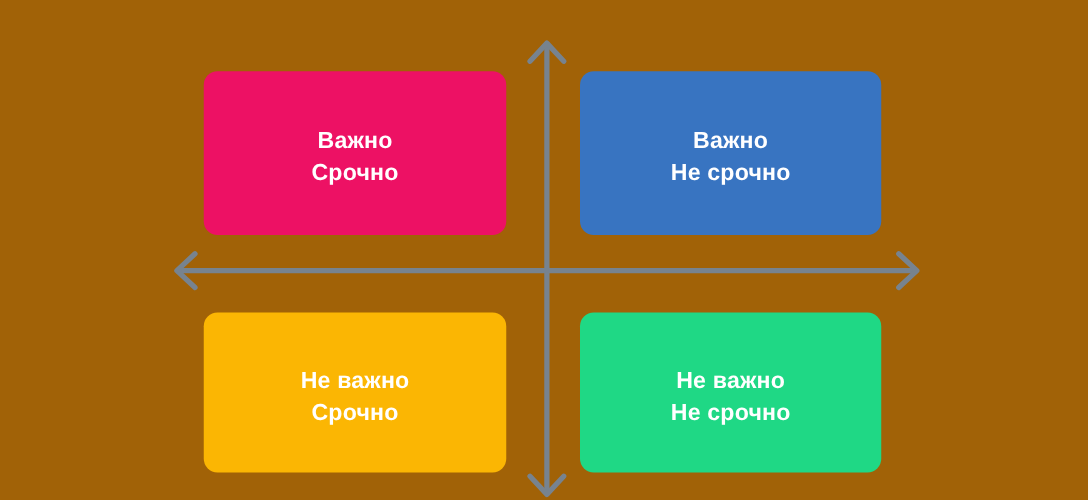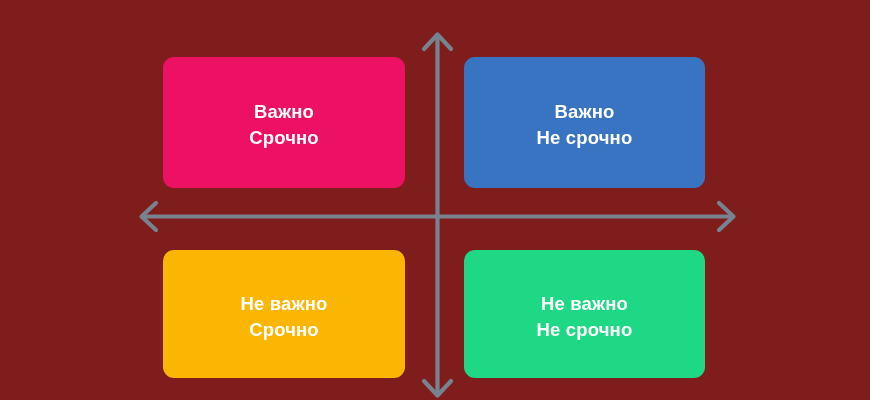--- a/index.html
+++ b/index.html
@@ -7,21 +7,21 @@
     padding: 0;
     background: #ffffff;
   }
   body {
     font-family: "Liberation Sans", sans-serif;
   }
   #matrix-canvas {
     position: relative;
     width: 870px;
     height: 400px;
-    background: #7f1d1d;
+    background: #a16207;
     overflow: hidden;
   }
   .axes-layer {
     position: absolute;
     left: 0;
     top: 0;
     width: 870px;
     height: 400px;
   }
   .quadrant {

